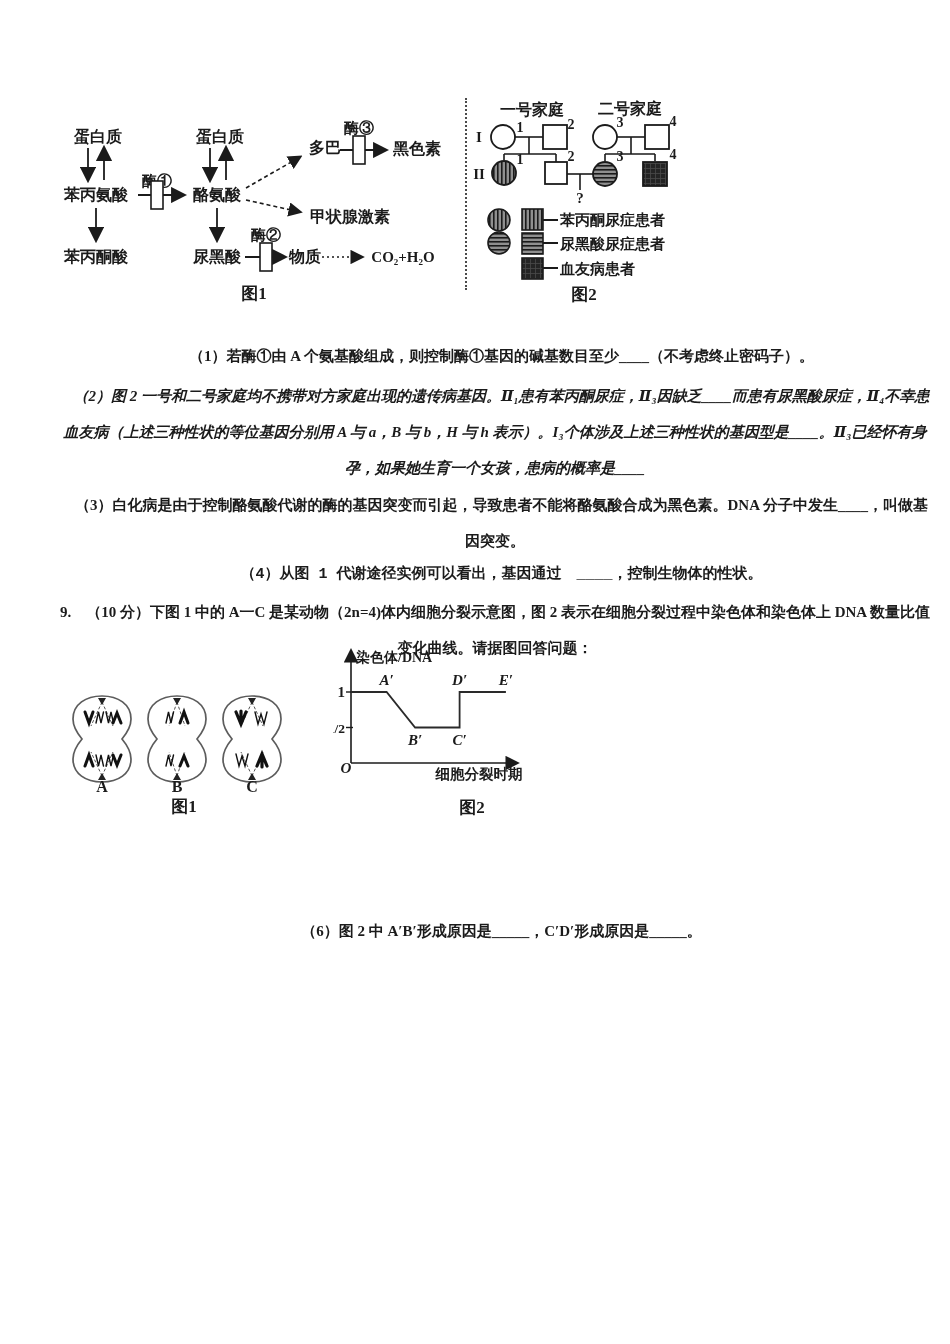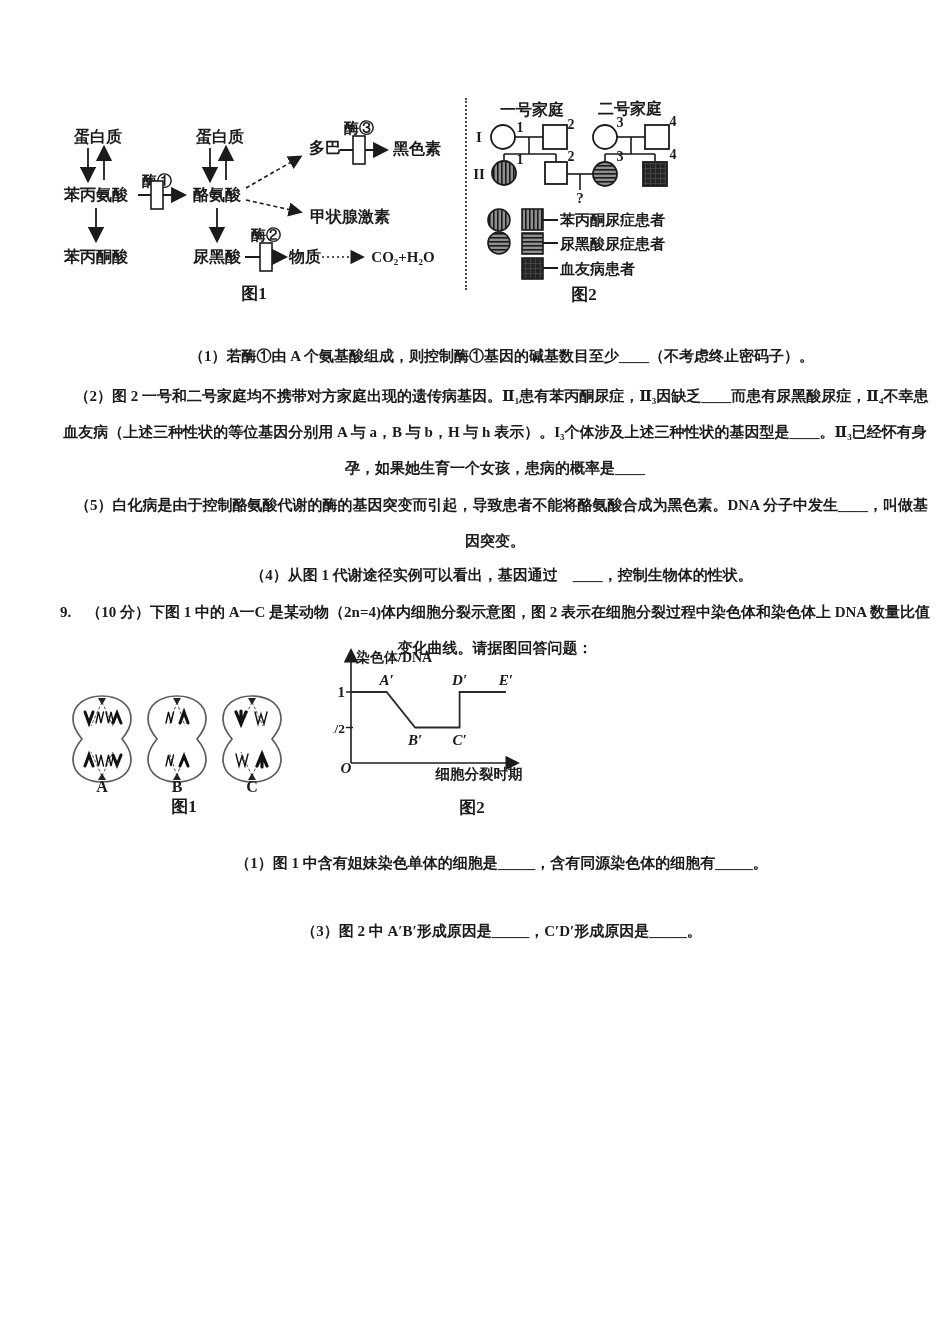--- a/index.html
+++ b/index.html
@@ -141,23 +141,23 @@
       <line x1="75" y1="147" x2="90" y2="147" stroke="#1b1b1b" stroke-width="2"></line>
       <text x="92" y="153" font-size="15">尿黑酸尿症患者</text>
       <rect x="54" y="162" width="21" height="21" fill="url(#gr)" stroke="#1b1b1b" stroke-width="1.6"></rect>
       <line x1="75" y1="172" x2="90" y2="172" stroke="#1b1b1b" stroke-width="2"></line>
       <text x="92" y="178" font-size="15">血友病患者</text>
     </g>
     <text x="116" y="204" font-size="17" text-anchor="middle">图2</text>
   </svg>
 
   <p class="para indent" style="top:323px;">（1）若酶①由 A 个氨基酸组成，则控制酶①基因的碱基数目至少____（不考虑终止密码子）。</p>
-  <p class="para indent" style="top:363px;">（2）图 2 一号和二号家庭均不携带对方家庭出现的遗传病基因。Ⅱ₁患有苯丙酮尿症，Ⅱ₃因缺乏____而患有尿黑酸尿症，Ⅱ₄不幸患血友病（上述三种性状的等位基因分别用 A 与 a，B 与 b，H 与 h 表示）。I₃个体涉及上述三种性状的基因型是____。Ⅱ₃已经怀有身孕，如果她生育一个女孩，患病的概率是____</p>
-  <p class="para indent" style="top:472px;">（5）白化病是由于控制酪氨酸代谢的酶的基因突变而引起，导致患者不能将酪氨酸合成为黑色素。DNA 分子中发生____，叫做基因突变。</p>
-  <p class="para indent" style="top:542px;">（4）从图 1 代谢途径实例可以看出，基因通过　____，控制生物体的性状。</p>
+  <p class="para indent" style="top:363px;font-style:italic;">（2）图 2 一号和二号家庭均不携带对方家庭出现的遗传病基因。Ⅱ₁患有苯丙酮尿症，Ⅱ₃因缺乏____而患有尿黑酸尿症，Ⅱ₄不幸患血友病（上述三种性状的等位基因分别用 A 与 a，B 与 b，H 与 h 表示）。I₃个体涉及上述三种性状的基因型是____。Ⅱ₃已经怀有身孕，如果她生育一个女孩，患病的概率是____</p>
+  <p class="para indent" style="top:472px;">（3）白化病是由于控制酪氨酸代谢的酶的基因突变而引起，导致患者不能将酪氨酸合成为黑色素。DNA 分子中发生____，叫做基因突变。</p>
+  <p class="para indent" style="top:542px;font-family:Liberation Mono, monospace;">（4）从图 1 代谢途径实例可以看出，基因通过　____，控制生物体的性状。</p>
 
   <p class="para" style="top:579px;">9.　（10 分）下图 1 中的 A一C 是某动物（2n=4)体内细胞分裂示意图，图 2 表示在细胞分裂过程中染色体和染色体上 DNA 数量比值变化曲线。请据图回答问题：</p>
 
   <svg class="fig" style="left:55px; top:652px;" width="290" height="170" viewBox="0 0 290 170">
     <defs>
       <path id="peanut" d="M -20,0 C -25,-6 -29,-12 -29,-20 C -29,-35 -16,-43 0,-43 C 16,-43 29,-35 29,-20 C 29,-12 25,-6 20,0 C 25,6 29,12 29,20 C 29,35 16,43 0,43 C -16,43 -29,35 -29,20 C -29,12 -25,6 -20,0 Z"></path>
     </defs>
 
     <g transform="translate(47,87)">
       <use href="#peanut" fill="none" stroke="#5c5c5c" stroke-width="1.7"></use>
@@ -225,17 +225,16 @@
     <polyline points="18.0,49.0 53.6,49.0 82.1,84.5 126.6,84.5 126.6,49.0 172.9,49.0" fill="none" stroke="#2a2a2a" stroke-width="1.8"></polyline>
 
     <text font-size="15" text-anchor="middle" class="prime" x="53.6" y="42.0">A′</text>
     <text font-size="15" text-anchor="middle" class="prime" x="82.1" y="101.5">B′</text>
     <text font-size="15" text-anchor="middle" class="prime" x="126.6" y="101.5">C′</text>
     <text font-size="15" text-anchor="middle" class="prime" x="126.6" y="42.0">D′</text>
     <text font-size="15" text-anchor="middle" class="prime" x="172.9" y="42.0">E′</text>
     <text x="139" y="170" font-size="17" text-anchor="middle">图2</text>
   </svg>
 
-  <p class="para indent" style="top:830px;">（1）图 1 中含有姐妹染色单体的细胞是_____，含有同源染色体的细胞有_____。</p>
-  <p class="para indent" style="top:898px;">（3）图 2 中 A′B′形成原因是_____，C′D′形成原因是_____。</p>
+  <p class="para indent" style="top:898px;">（6）图 2 中 A′B′形成原因是_____，C′D′形成原因是_____。</p>
 
 
 </div>
 
 </body></html>

